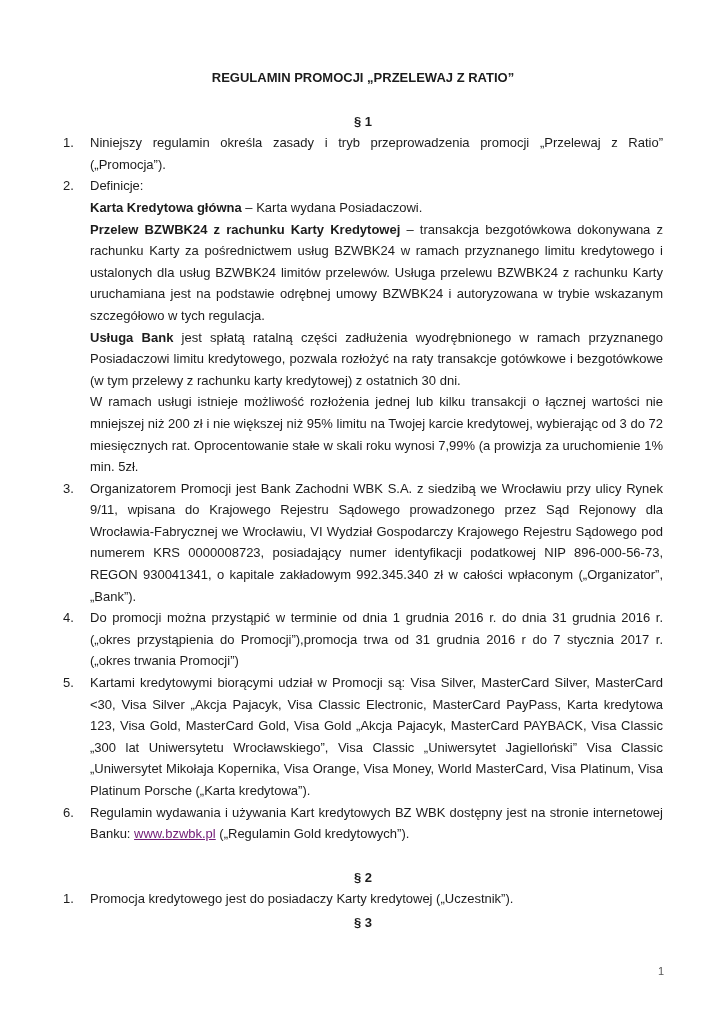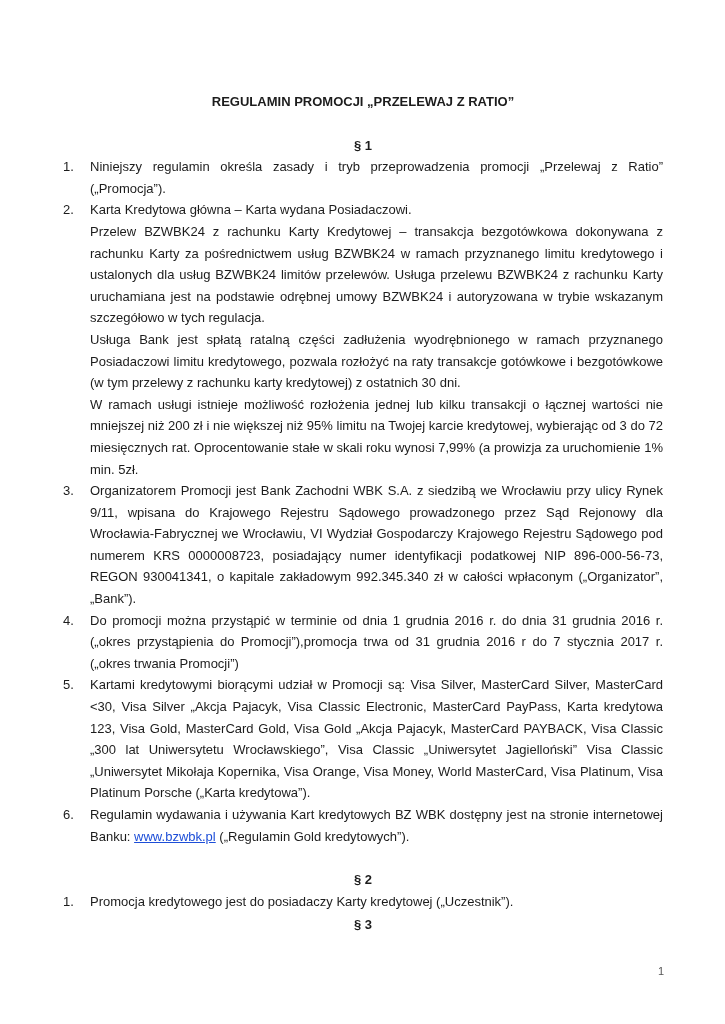--- a/index.html
+++ b/index.html
@@ -11,37 +11,36 @@
   }
   .page {
     position: relative;
     width: 725px; height: 1024px;
     overflow: hidden;
     font-size: 13px;
     line-height: 21.6px;
   }
   .content {
     padding: 67px 62px 0 63px; 
-    margin-top: 24px;
   }
   .doc-title {
     text-align: center;
     font-weight: bold;
   }
   .section { margin-top: 22px; }
   .section:last-child { margin-top: 2px; }
   .section-heading {
     text-align: center;
     font-weight: bold;
   }
   .item { display: flex; }
   .item-num { width: 27px; flex: 0 0 27px; }
   .item-body { flex: 1 1 auto; min-width: 0; }
   .para { text-align: justify; }
-  .b { font-weight: normal; }
+  .b { font-weight: bold; }
   .link { text-decoration: underline; cursor: pointer; }
   .page-num {
     position: absolute;
     top: 964px;
     right: 61px;
     font-size: 11px;
     line-height: 14px;
     color: #555555;
   }
 </style>
@@ -56,20 +55,21 @@
           <div class="section-heading">§ 1</div>
           <div class="item">
             <div class="item-num">1.</div>
             <div class="item-body">
               <div class="para"><span>Niniejszy regulamin określa zasady i tryb przeprowadzenia promocji „Przelewaj z Ratio” („Promocja”).</span></div>
             </div>
           </div>
           <div class="item">
             <div class="item-num">2.</div>
             <div class="item-body">
+              <div class="para"><span>Definicje:</span></div>
               <div class="para"><span class="b">Karta Kredytowa główna</span><span> – Karta wydana Posiadaczowi.</span></div>
               <div class="para"><span class="b">Przelew BZWBK24 z rachunku Karty Kredytowej</span><span> – transakcja bezgotówkowa dokonywana z rachunku Karty za pośrednictwem usług BZWBK24 w ramach przyznanego limitu kredytowego i ustalonych dla usług BZWBK24 limitów przelewów. Usługa przelewu BZWBK24 z rachunku Karty uruchamiana jest na podstawie odrębnej umowy BZWBK24 i autoryzowana w trybie wskazanym szczegółowo w tych regulacja.</span></div>
               <div class="para"><span class="b">Usługa Bank</span><span> jest spłatą ratalną części zadłużenia wyodrębnionego w ramach przyznanego Posiadaczowi limitu kredytowego, pozwala rozłożyć na raty transakcje gotówkowe i bezgotówkowe (w tym przelewy z rachunku karty kredytowej) z ostatnich 30 dni.</span></div>
               <div class="para"><span>W ramach usługi istnieje możliwość rozłożenia jednej lub kilku transakcji o łącznej wartości nie mniejszej niż 200 zł i nie większej niż 95% limitu na Twojej karcie kredytowej, wybierając od 3 do 72 miesięcznych rat. Oprocentowanie stałe w skali roku wynosi 7,99% (a prowizja za uruchomienie 1% min. 5zł.</span></div>
             </div>
           </div>
           <div class="item">
             <div class="item-num">3.</div>
             <div class="item-body">
               <div class="para"><span>Organizatorem Promocji jest Bank Zachodni WBK S.A. z siedzibą we Wrocławiu przy ulicy Rynek 9/11, wpisana do Krajowego Rejestru Sądowego prowadzonego przez Sąd Rejonowy dla Wrocławia-Fabrycznej we Wrocławiu, VI Wydział Gospodarczy Krajowego Rejestru Sądowego pod numerem KRS 0000008723, posiadający numer identyfikacji podatkowej NIP 896-000-56-73, REGON 930041341, o kapitale zakładowym 992.345.340 zł w całości wpłaconym („Organizator”, „Bank”).</span></div>
@@ -83,21 +83,21 @@
           </div>
           <div class="item">
             <div class="item-num">5.</div>
             <div class="item-body">
               <div class="para"><span>Kartami kredytowymi biorącymi udział w Promocji są: Visa Silver, MasterCard Silver, MasterCard &lt;30, Visa Silver „Akcja Pajacyk, Visa Classic Electronic, MasterCard PayPass, Karta kredytowa 123, Visa Gold, MasterCard Gold, Visa Gold „Akcja Pajacyk, MasterCard PAYBACK, Visa Classic „300 lat Uniwersytetu Wrocławskiego”, Visa Classic „Uniwersytet Jagielloński” Visa Classic „Uniwersytet Mikołaja Kopernika, Visa Orange, Visa Money, World MasterCard, Visa Platinum, Visa Platinum Porsche („Karta kredytowa”).</span></div>
             </div>
           </div>
           <div class="item">
             <div class="item-num">6.</div>
             <div class="item-body">
-              <div class="para"><span>Regulamin wydawania i używania Kart kredytowych BZ WBK dostępny jest na stronie internetowej Banku: </span><span class="link" style="color: #1d4ed8;">www.bzwbk.pl</span><span> („Regulamin Gold kredytowych”).</span></div>
+              <div class="para"><span>Regulamin wydawania i używania Kart kredytowych BZ WBK dostępny jest na stronie internetowej Banku: </span><span class="link" style="color: #701a75;">www.bzwbk.pl</span><span> („Regulamin Gold kredytowych”).</span></div>
             </div>
           </div>
         </div>
         <div class="section">
           <div class="section-heading">§ 2</div>
           <div class="item">
             <div class="item-num">1.</div>
             <div class="item-body">
               <div class="para"><span>Promocja kredytowego jest do posiadaczy Karty kredytowej („Uczestnik”).</span></div>
             </div>

